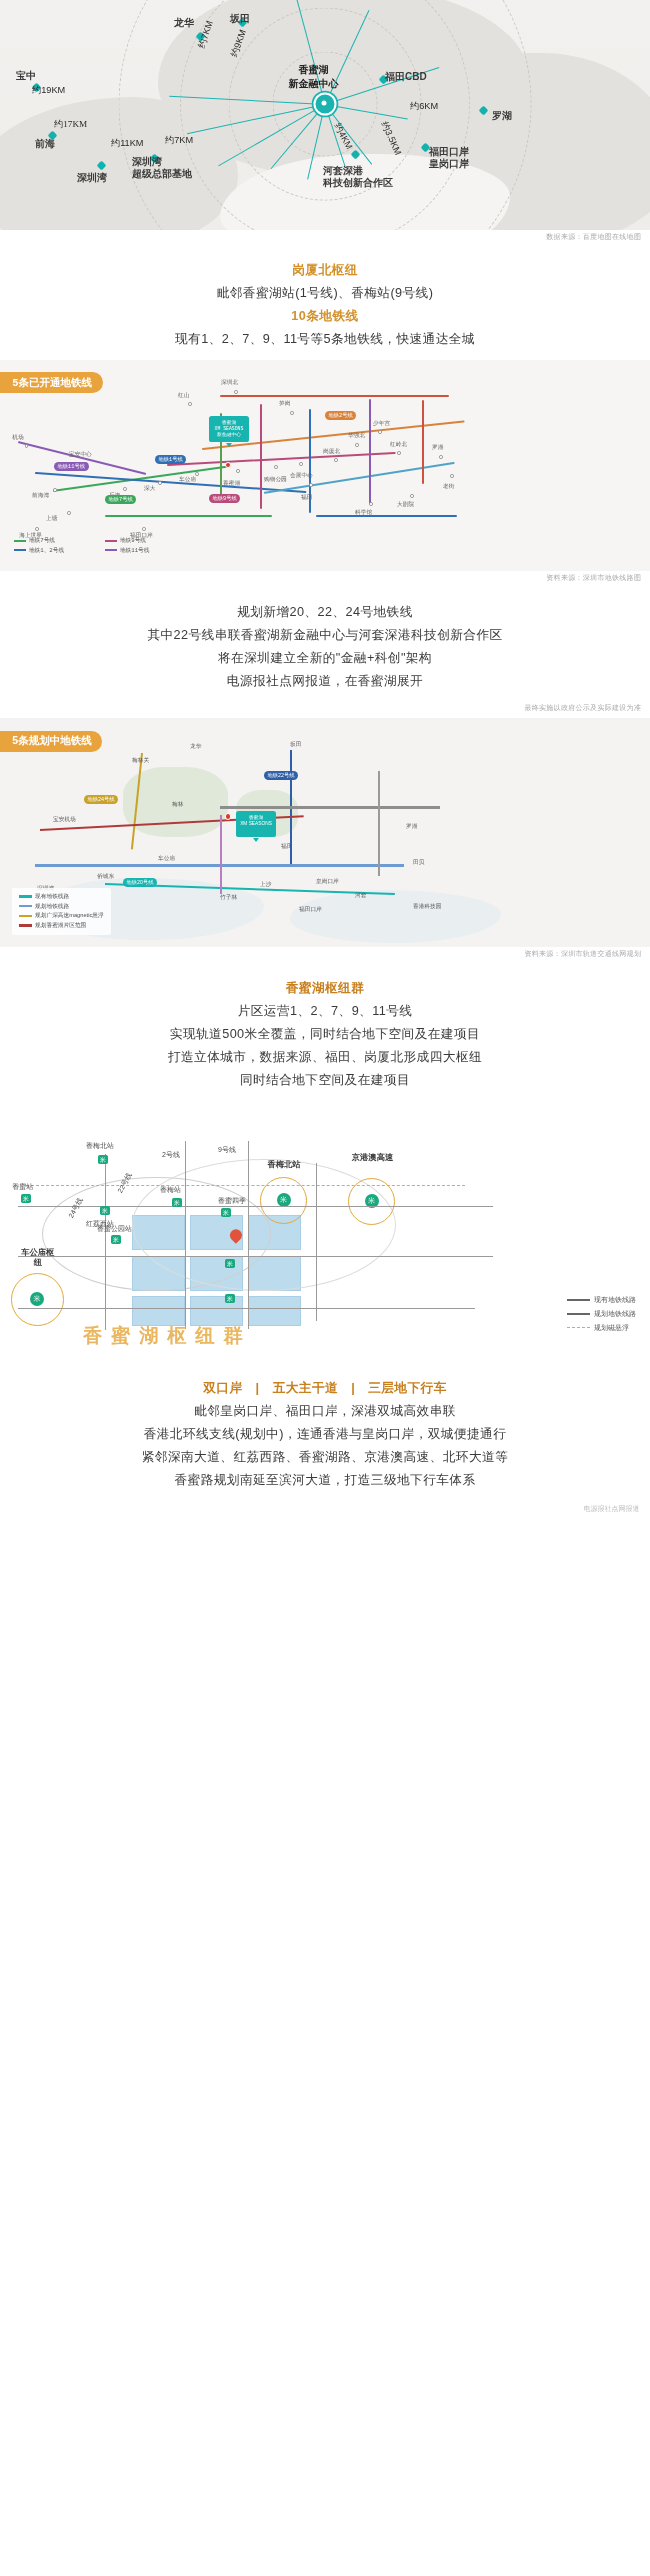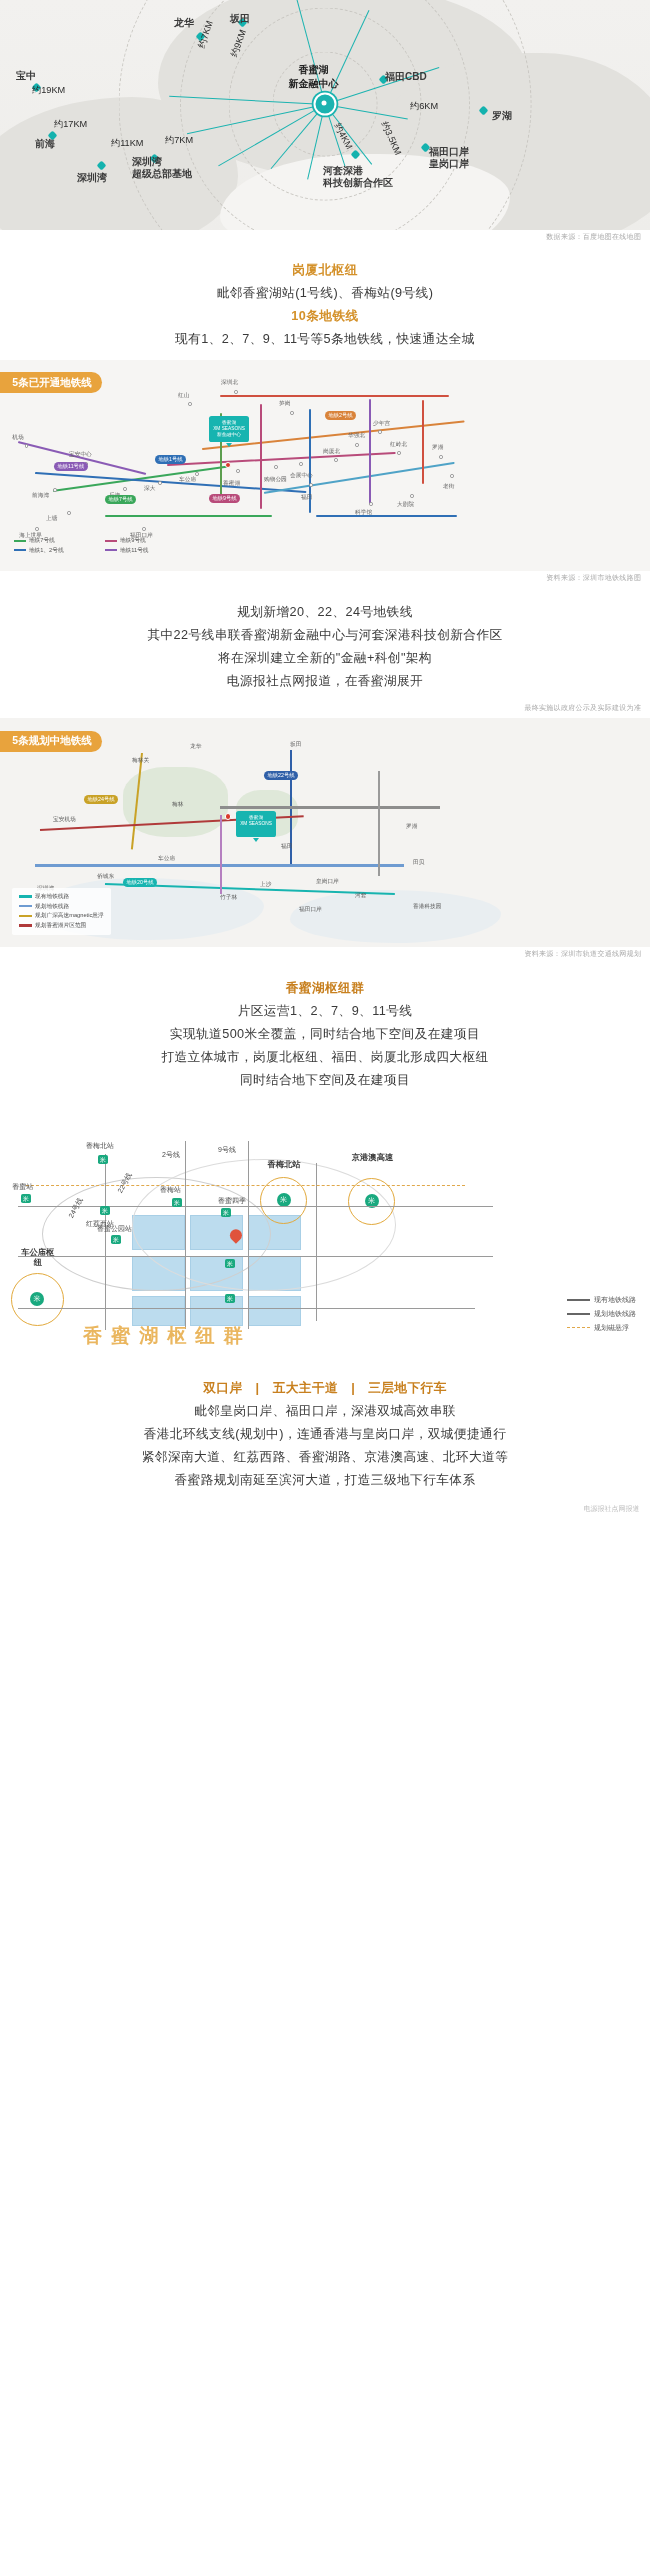--- a/index.html
+++ b/index.html
@@ -89,21 +89,21 @@
     position: absolute; height: 0.9px; background: #1bb3b0; transform-origin: 0 50%; z-index: 3;
   }
   .m1-core {
     position: absolute; font-size: 10px; color: #222; font-weight: bold;
     white-space: nowrap; text-align: center; z-index: 6;
   }
 
   
   .map2 {
     position: relative; height: 211px;
-    background: #f6f5f3; overflow: hidden;
+    background: #f6f5f3; overflow: hidden; font-family: Liberation Mono, monospace;
   }
   .map2 .banner, .map3 .banner {
     position: absolute; left: 0; top: 12.3px;
     background: #e8a33d; color: #fff; font-size: 10.5px; font-weight: bold;
     padding: 3.5px 10.5px 3.5px 12.3px; border-radius: 0 12.3px 12.3px 0; z-index: 20;
   }
   .metro-line { position: absolute; height: 2.2px; border-radius: 1.8px; z-index: 3; }
   .metro-v  { position: absolute; width: 2.2px; border-radius: 1.8px; z-index: 3; }
   .m-sta {
     position: absolute; width: 3.5px; height: 3.5px; background: #fff;
@@ -251,21 +251,21 @@
     <div class="m1-node" style="left:239px; top:19.3px;"></div>
     <div class="m1-label" style="left:230px; top:12.3px;">坂田</div>
     <div class="m1-dist" style="left:225px; top:37px; transform: rotate(-70deg);">约9KM</div>
 
     <div class="m1-node" style="left:33px; top:84px;"></div>
     <div class="m1-label" style="left:16px; top:69px;">宝中</div>
     <div class="m1-dist" style="left:32px; top:84px;">约19KM</div>
 
     <div class="m1-node" style="left:49px; top:132px;"></div>
     <div class="m1-label" style="left:35px; top:137px;">前海</div>
-    <div class="m1-dist" style="left:54px; top:118px;">约17KM</div>
+    <div class="m1-dist" style="left:54px; top:118px;font-family:Liberation Serif, serif;">约17KM</div>
 
     <div class="m1-node" style="left:98px; top:162px;"></div>
     <div class="m1-label" style="left:77px; top:171px;">深圳湾</div>
     <div class="m1-dist" style="left:111px; top:137px;">约11KM</div>
 
     <div class="m1-node" style="left:151px; top:155px;"></div>
     <div class="m1-label" style="left:132px; top:156px; line-height:12.3px;">深圳湾<br>超级总部基地</div>
     <div class="m1-dist" style="left:165px; top:134px;">约7KM</div>
 
     <div class="m1-node" style="left:380px; top:76px;"></div>
@@ -443,21 +443,21 @@
       <div><span class="sw" style="background:#c9a227"></span><span>规划广深高速magnetic悬浮</span></div>
       <div><span class="sw" style="background:#b03a3a"></span><span>规划香蜜湖片区范围</span></div>
     </div>
   </div>
   <div class="credit">资料来源：深圳市轨道交通线网规划</div>
 
   <div class="textblock">
     <div class="line hl2">香蜜湖枢纽群</div>
     <div class="line">片区运营1、2、7、9、11号线</div>
     <div class="line">实现轨道500米全覆盖，同时结合地下空间及在建项目</div>
-    <div class="line">打造立体城市，岗厦北枢纽、福田、岗厦北形成四大枢纽</div>
+    <div class="line">打造立体城市，数据来源、福田、岗厦北形成四大枢纽</div>
     <div class="line">同时结合地下空间及在建项目</div>
   </div>
 
   <div class="map4">
 
     <div class="m4-block" style="left:132px; top:114px; width:53px; height:35px;"></div>
     <div class="m4-block" style="left:190px; top:114px; width:53px; height:35px;"></div>
     <div class="m4-block" style="left:248px; top:114px; width:53px; height:35px;"></div>
     <div class="m4-block" style="left:132px; top:155px; width:53px; height:35px;"></div>
     <div class="m4-block" style="left:190px; top:155px; width:53px; height:35px;"></div>

